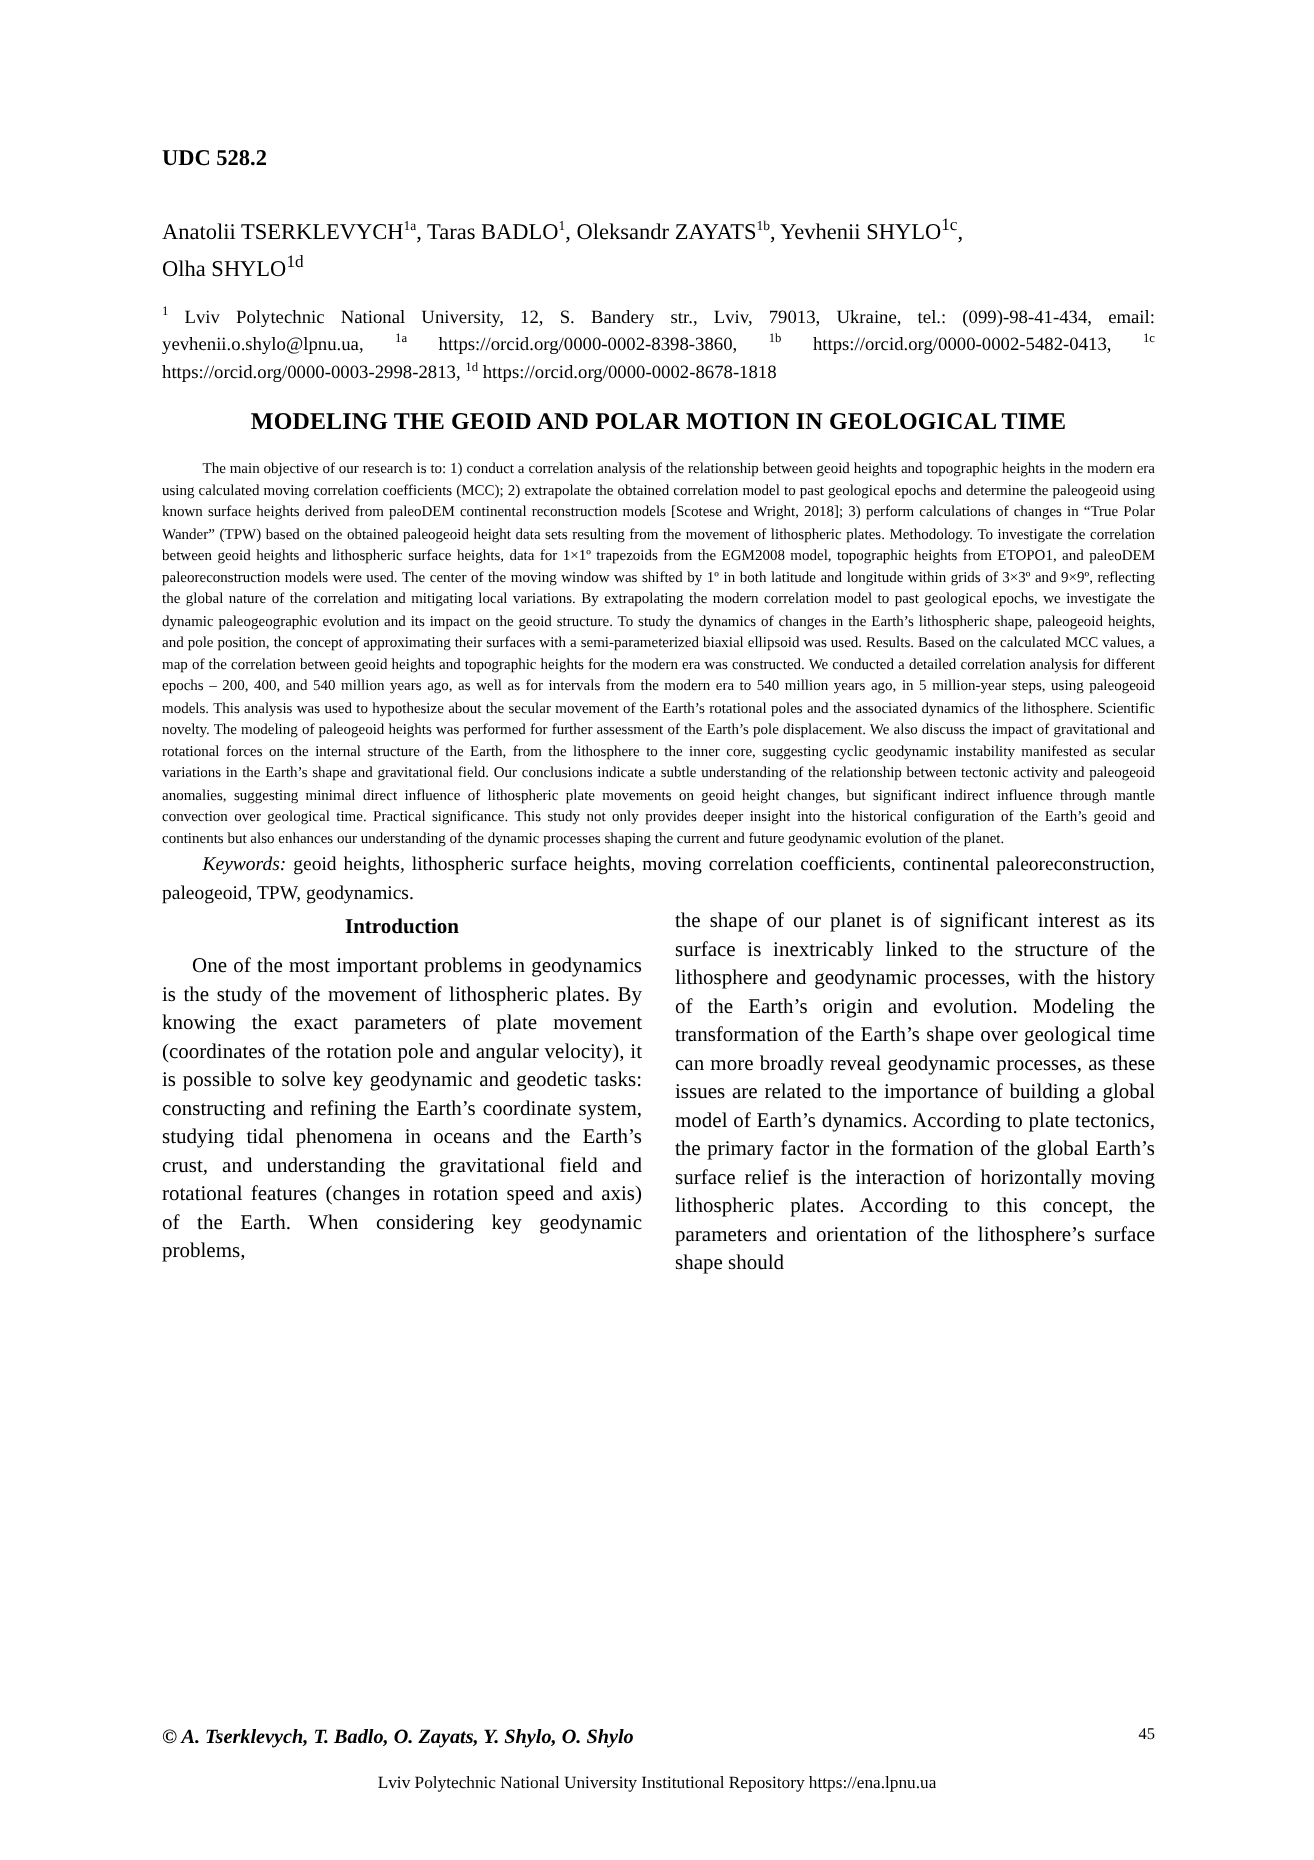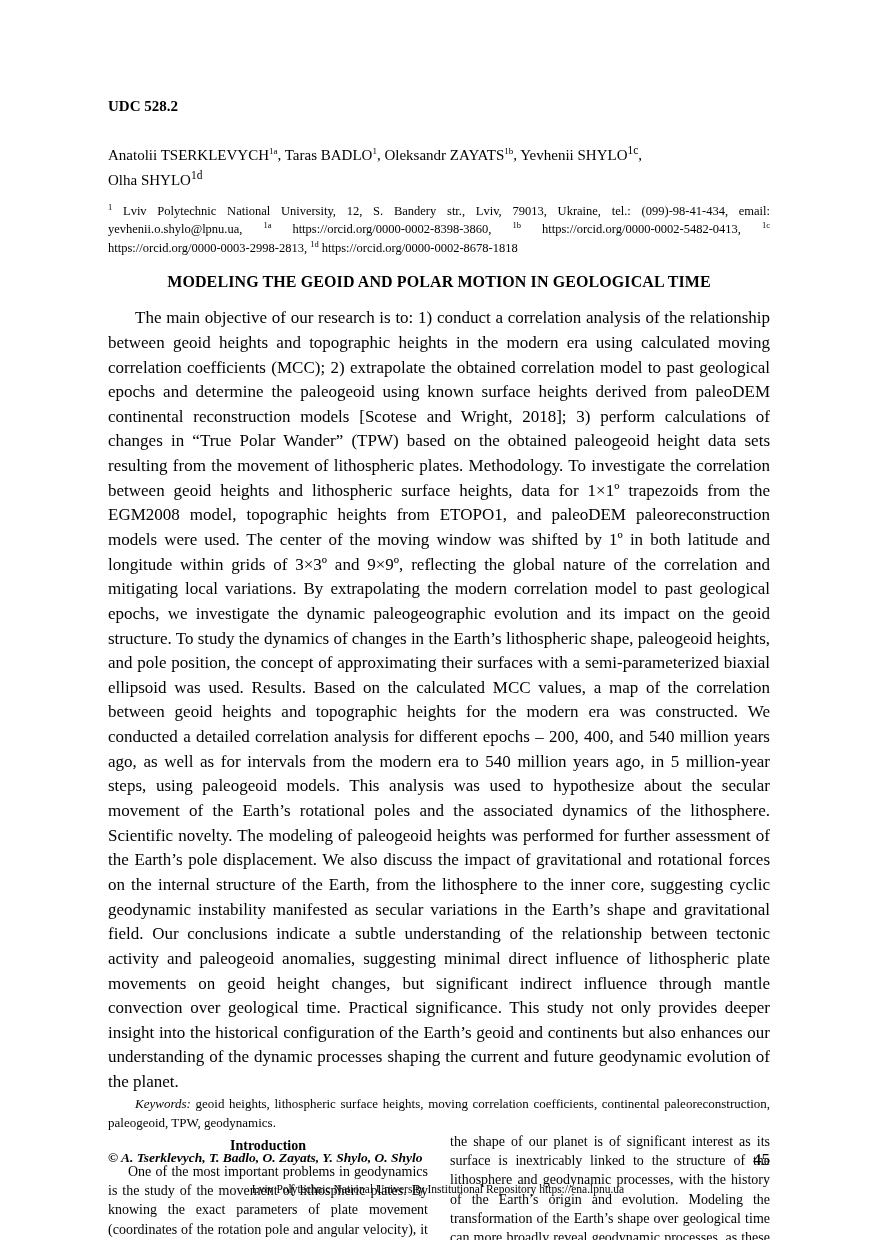--- a/index.html
+++ b/index.html
@@ -19,37 +19,37 @@
   .authors sup.sup-sm { font-size:9px; }
   .authors sup.sup-lg { font-size:11.5px; }
 
   .affiliation { margin:11px 0 16px 0; font-size:12.5px; line-height:1.38; text-align:justify; }
   .affiliation sup { font-size:8.5px; }
 
   .doi { margin:13px 0 0 0; font-size:13.5px; font-weight:bold; }
 
   .title { margin:15px 0 0 0; font-size:16px; font-weight:bold; text-align:center; letter-spacing:0.1px; }
 
-  .abstract { margin:15px 0 0 0; font-size:17px; line-height:1.45; text-align:justify; text-indent:27px; }
+  .abstract { margin:15px 0 0 0; font-size:10px; line-height:1.45; text-align:justify; text-indent:27px; }
   .keywords { margin:0; font-size:13px; line-height:1.45; text-align:justify; text-indent:27px; }
   .keywords .kw-label { font-style:italic; }
 
   .columns { display:flex; gap:22px; }
   .col { flex:1; min-width:0; }
   .section-heading { margin:6px 0 8px 0; font-size:14px; font-weight:bold; text-align:center; }
   .col-text { margin:0; font-size:14px; line-height:1.36; text-align:justify; }
   .col-text.indent { text-indent:20px; }
 
   .footer {
     position:absolute; left:108px; right:106px; top:1150px;
     display:flex; justify-content:space-between; align-items:flex-start;
     font-size:13.5px;
   }
   .copyright { font-weight:bold; font-style:italic; }
-  .page-number { font-size:17px; }
+  .page-number { font-size:11px; }
 
   .repository {
     position:absolute; top:1183px; left:0; width:100%;
     text-align:center; font-size:11.5px;
   }
 </style>
 </head>
 <body>
 
 <div class="page">

